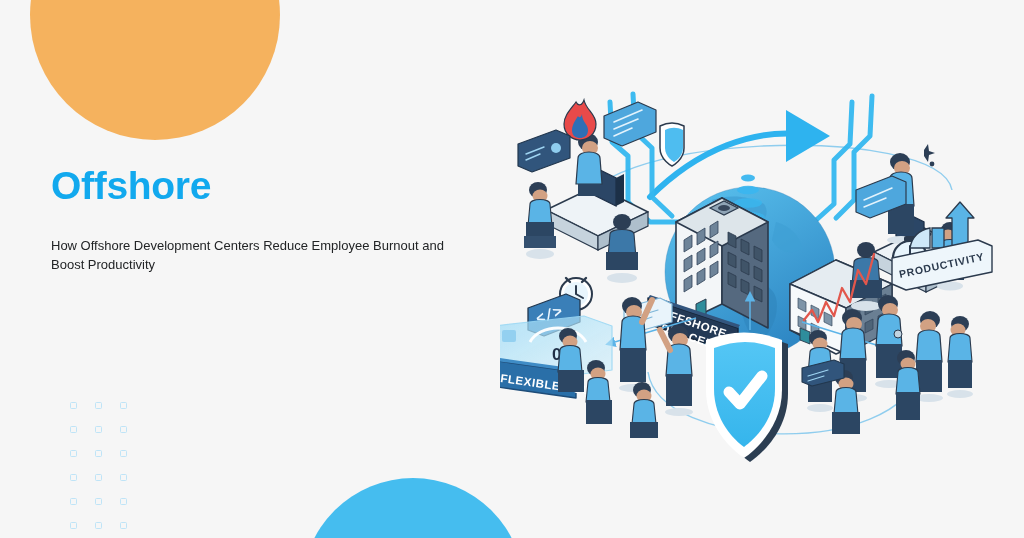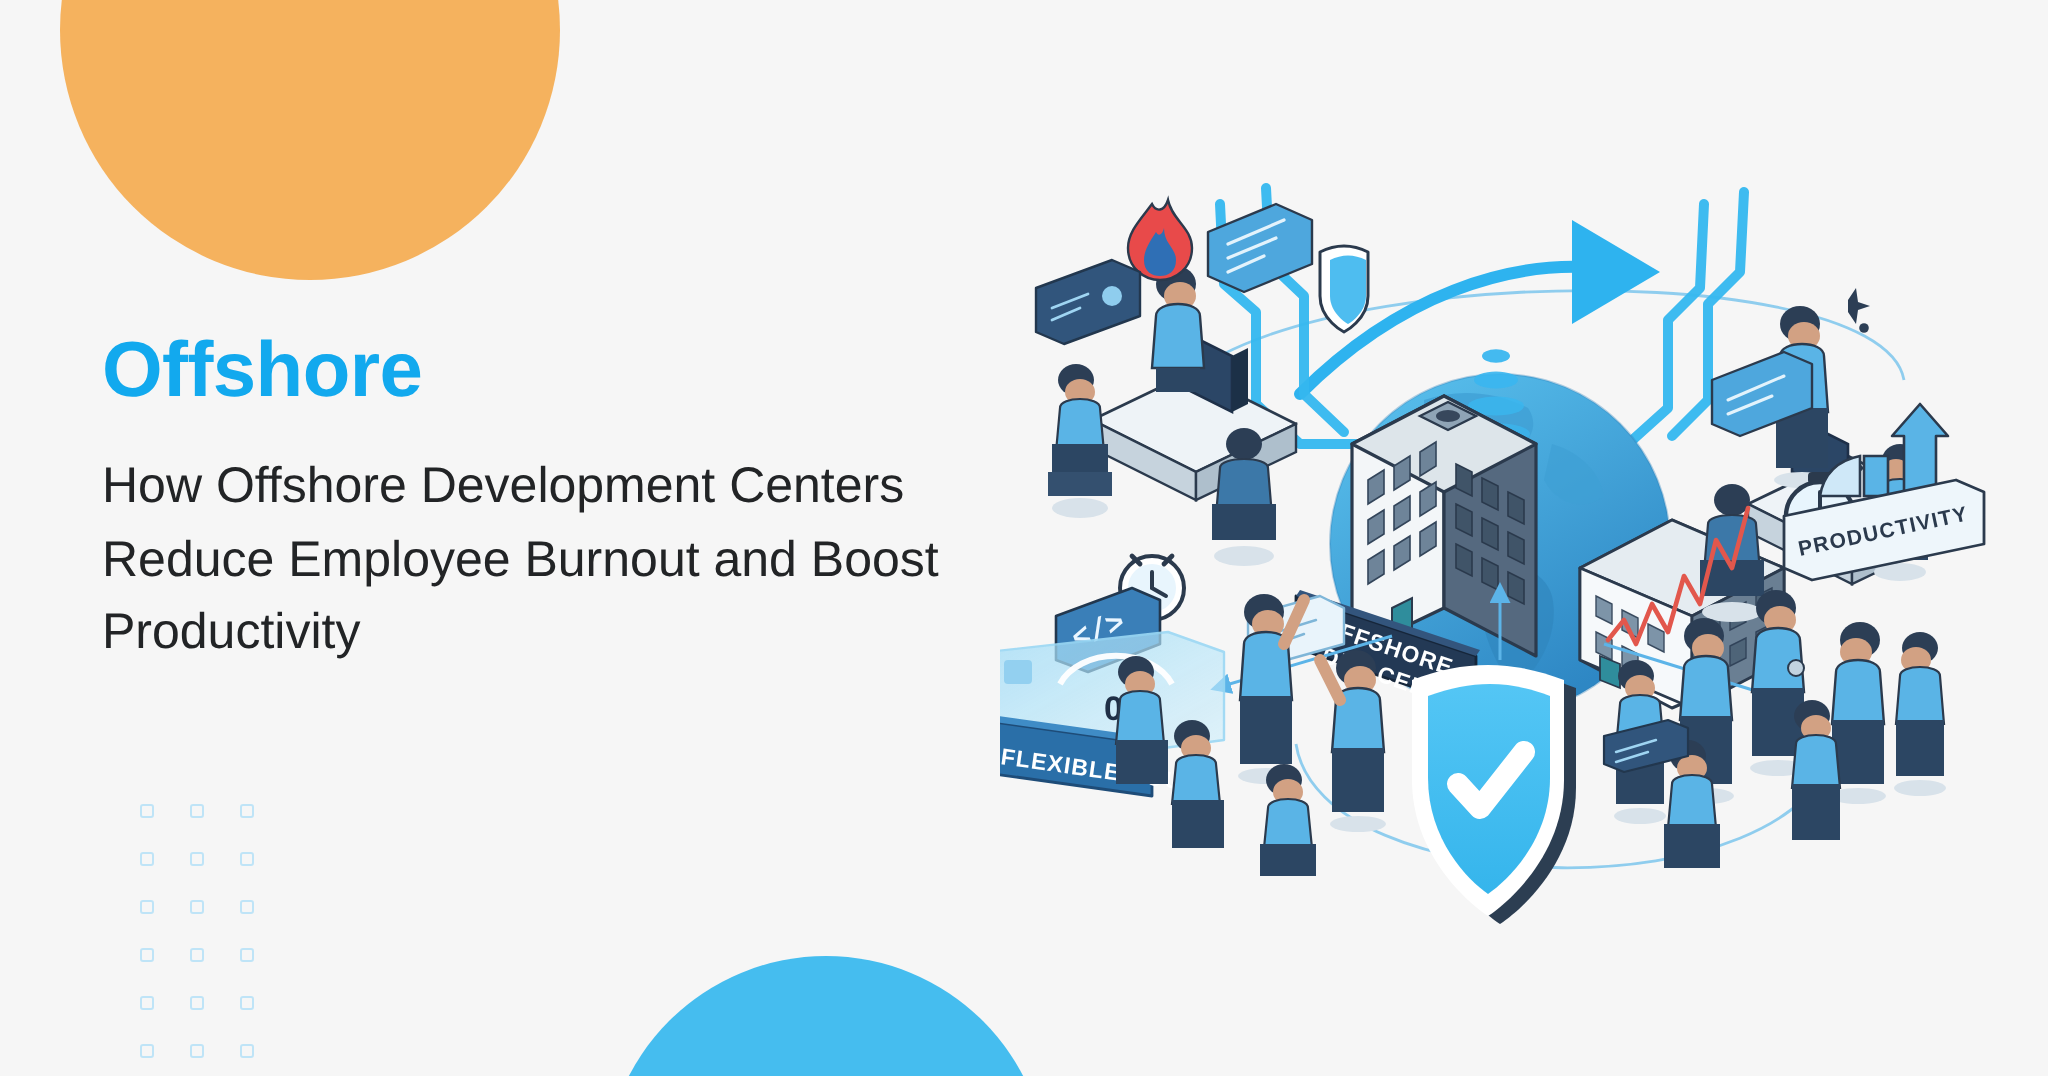--- a/index.html
+++ b/index.html
@@ -66,23 +66,23 @@
   }
   .headline {
     margin: 0;
     color: #12a9ee;
     font-size: 39px;
     line-height: 1.32;
     font-weight: 700;
     letter-spacing: -0.3px;
   }
   .subhead {
-    margin: 14px 0 0 0;
+    margin: 26px 0 0 0;
     color: #222426;
-    font-size: 25px;
+    font-size: 13px;
     line-height: 1.46;
     font-weight: 400;
     max-width: 420px;
   }
 
   
   .illus {
     position: absolute;
     left: 500px;
     top: 72px;

